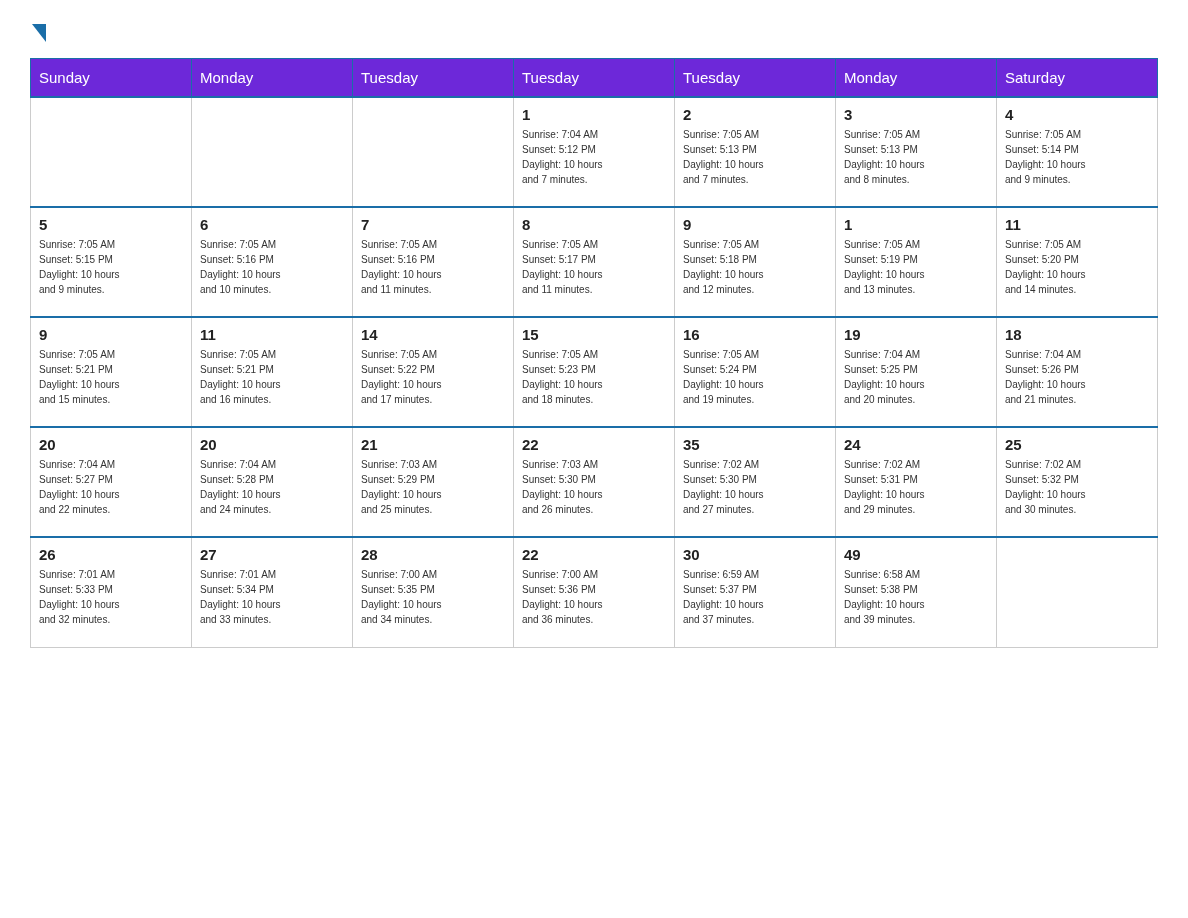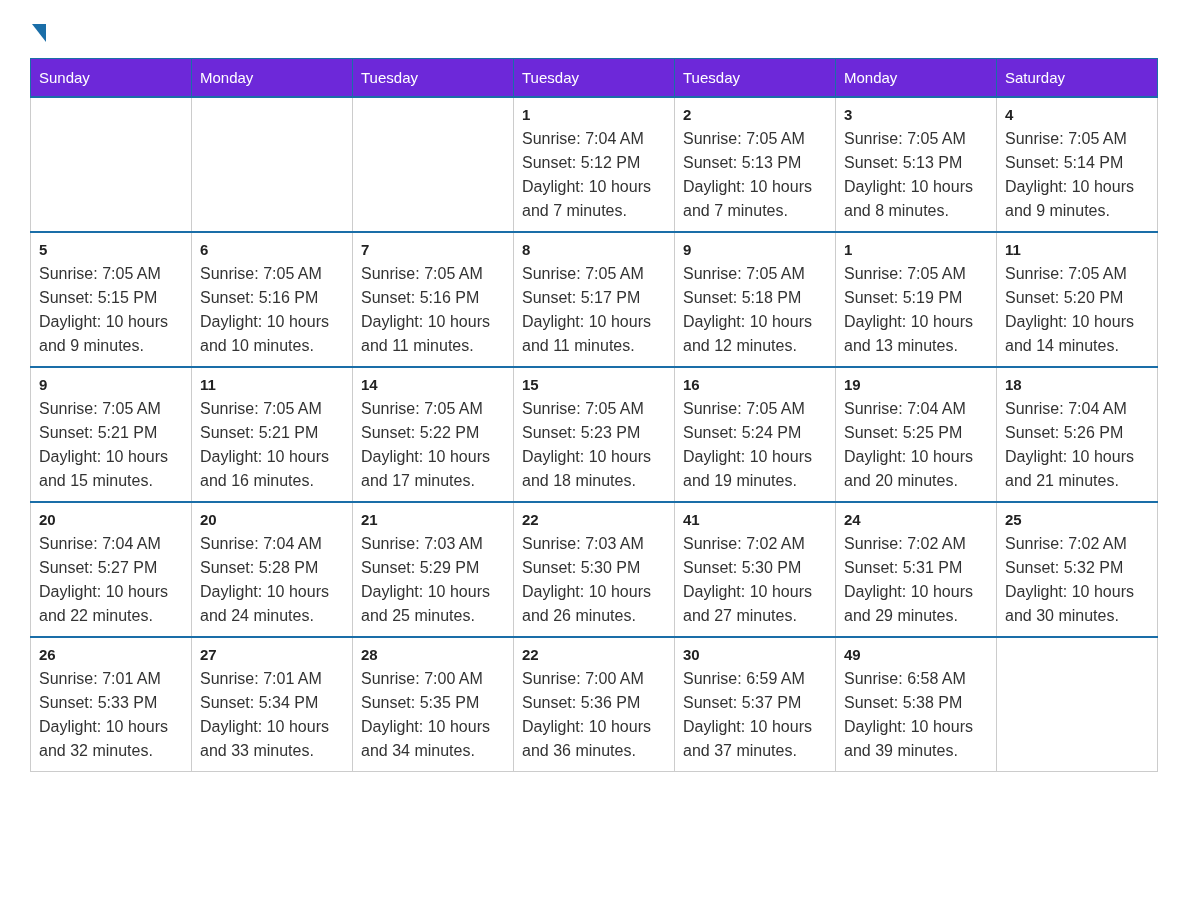--- a/index.html
+++ b/index.html
@@ -84,21 +84,21 @@
       border-top: 2px solid #1a6ea8;
     }
     tbody tr td .day-num {
       font-size: 15px;
       font-weight: bold;
       color: #222;
       display: block;
       margin-bottom: 4px;
     }
     tbody tr td .day-info {
-      font-size: 16px;
+      font-size: 10px;
       color: #333;
       line-height: 1.5;
     }
     .row-divider td {
       border-top: 2px solid #1a6ea8 !important;
     }
   </style>
 </head>
 <body>
 
@@ -221,21 +221,21 @@
         </td>
         <td>
           <span class="day-num">21</span>
           <div class="day-info">Sunrise: 7:03 AM<br>Sunset: 5:29 PM<br>Daylight: 10 hours<br>and 25 minutes.</div>
         </td>
         <td>
           <span class="day-num">22</span>
           <div class="day-info">Sunrise: 7:03 AM<br>Sunset: 5:30 PM<br>Daylight: 10 hours<br>and 26 minutes.</div>
         </td>
         <td>
-          <span class="day-num">41</span>
+          <span class="day-num">35</span>
           <div class="day-info">Sunrise: 7:02 AM<br>Sunset: 5:30 PM<br>Daylight: 10 hours<br>and 27 minutes.</div>
         </td>
         <td>
           <span class="day-num">24</span>
           <div class="day-info">Sunrise: 7:02 AM<br>Sunset: 5:31 PM<br>Daylight: 10 hours<br>and 29 minutes.</div>
         </td>
         <td>
           <span class="day-num">25</span>
           <div class="day-info">Sunrise: 7:02 AM<br>Sunset: 5:32 PM<br>Daylight: 10 hours<br>and 30 minutes.</div>
         </td>

